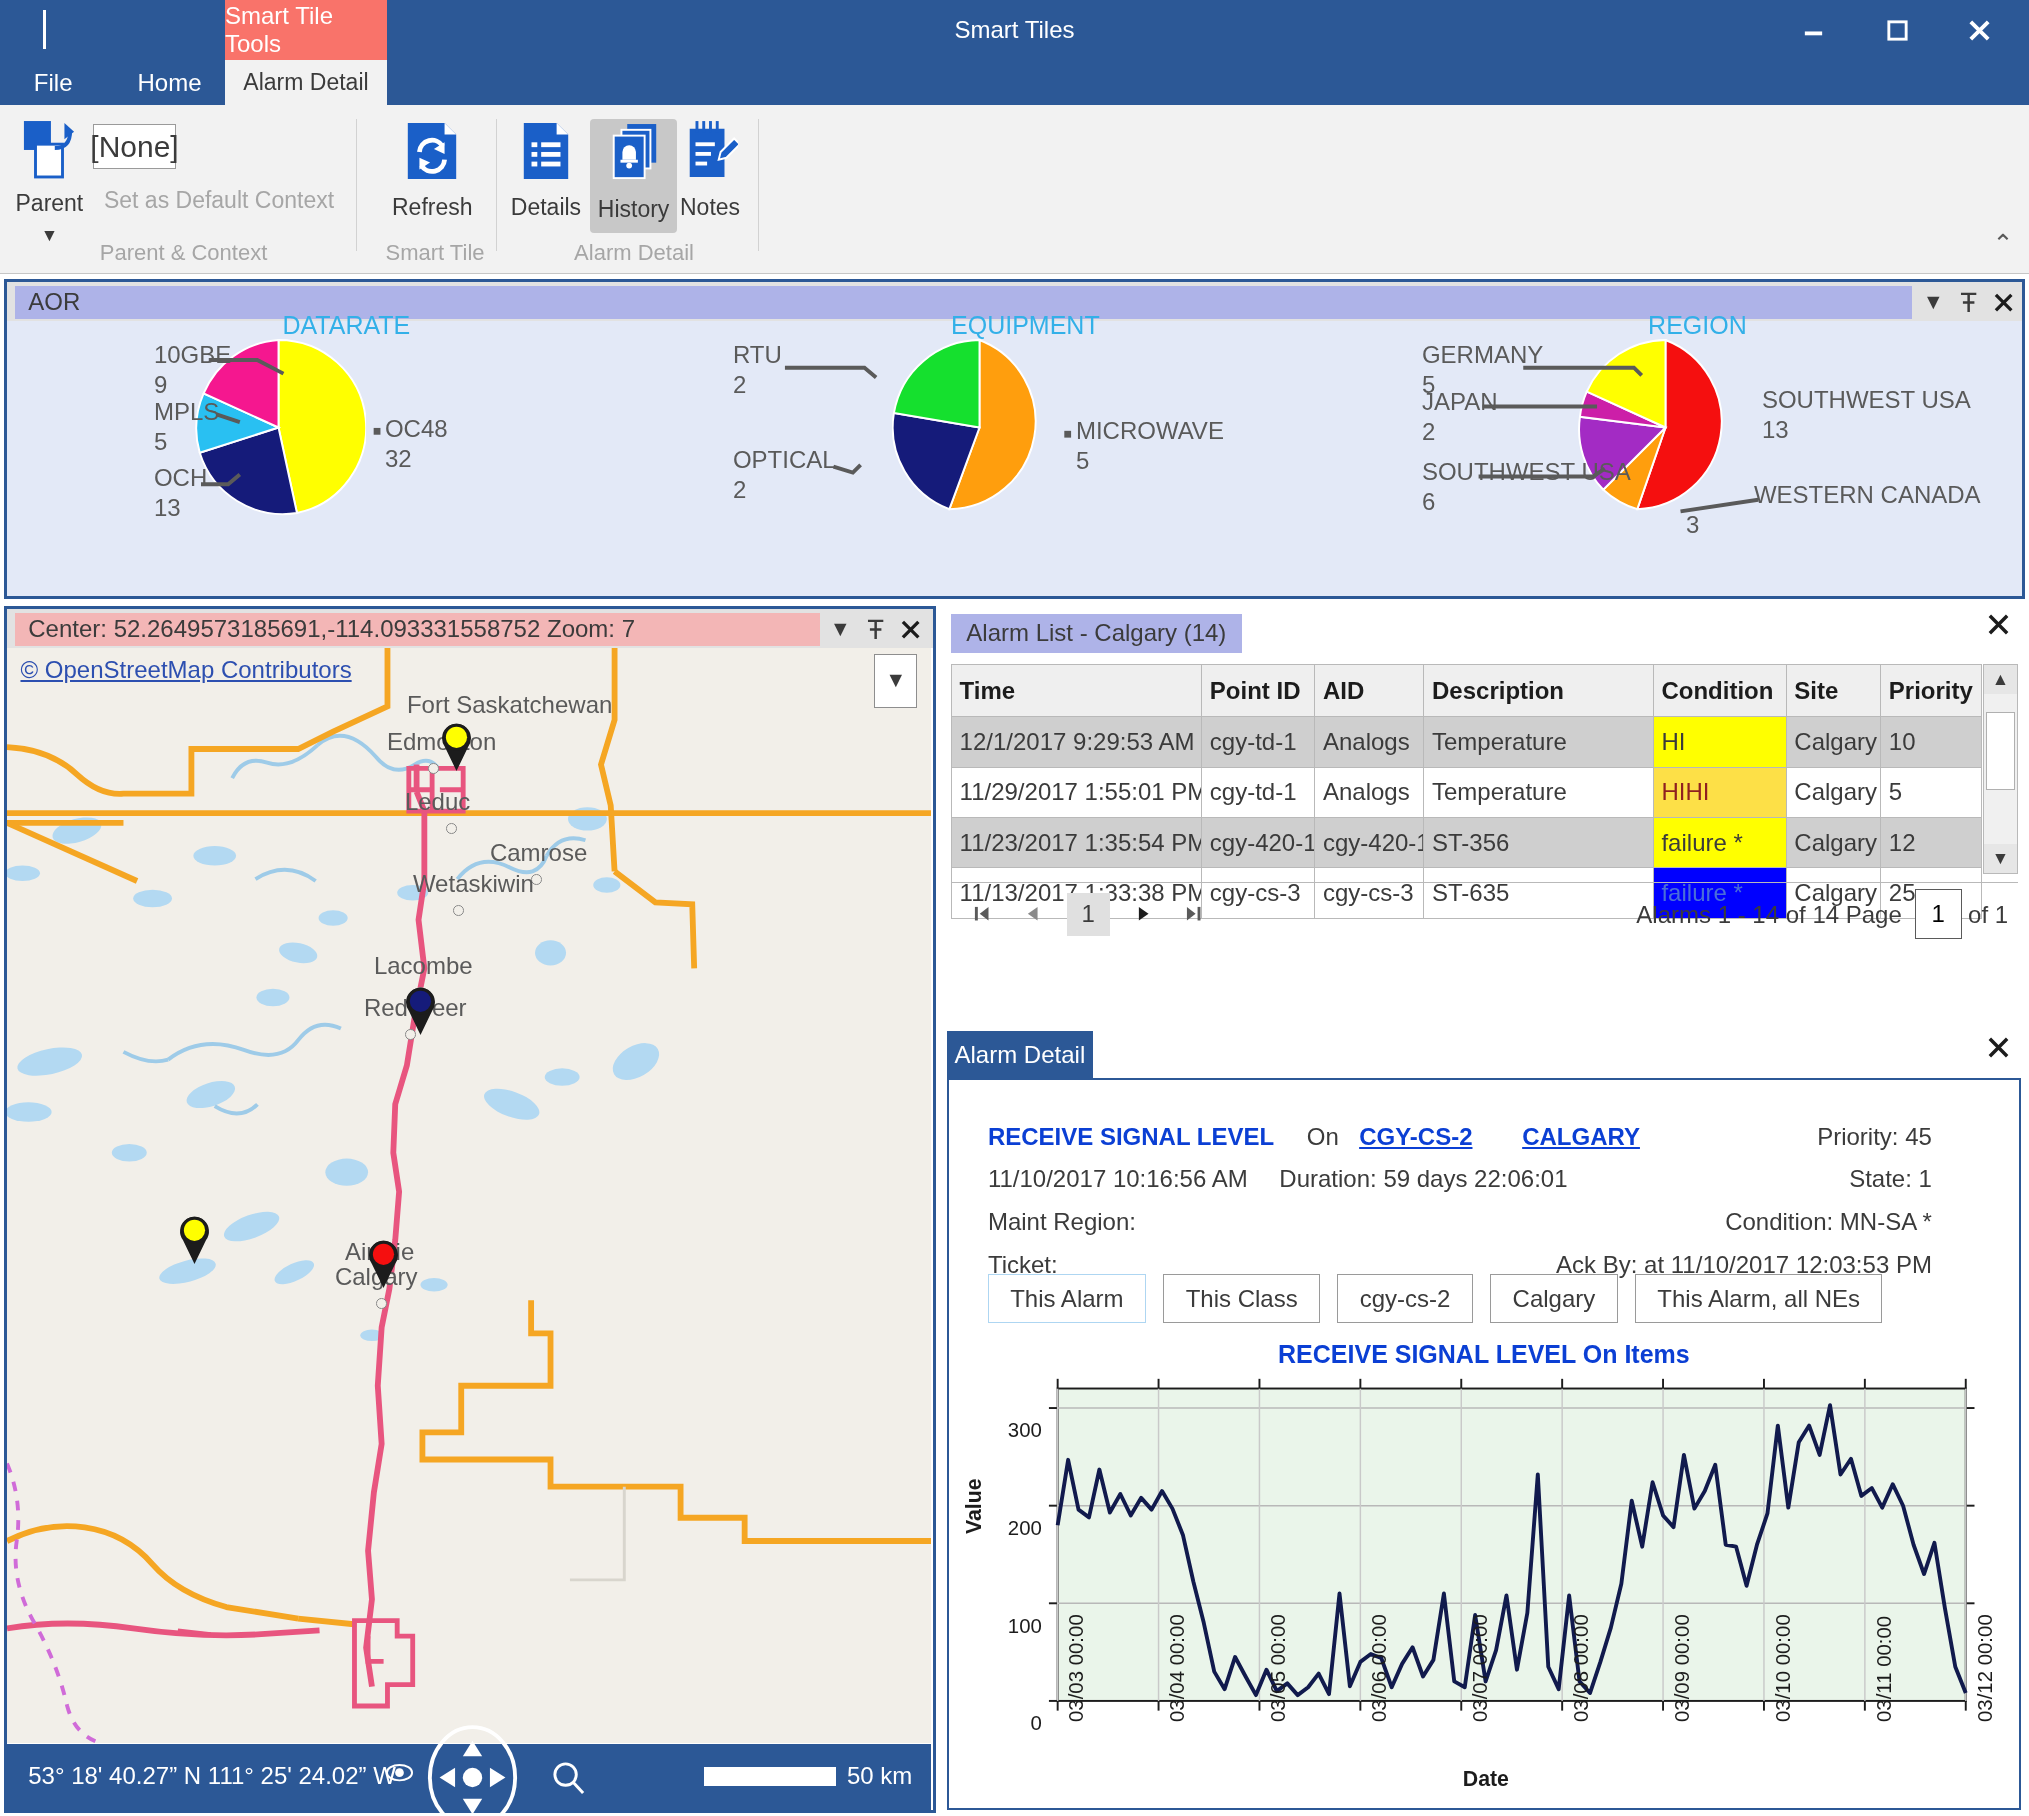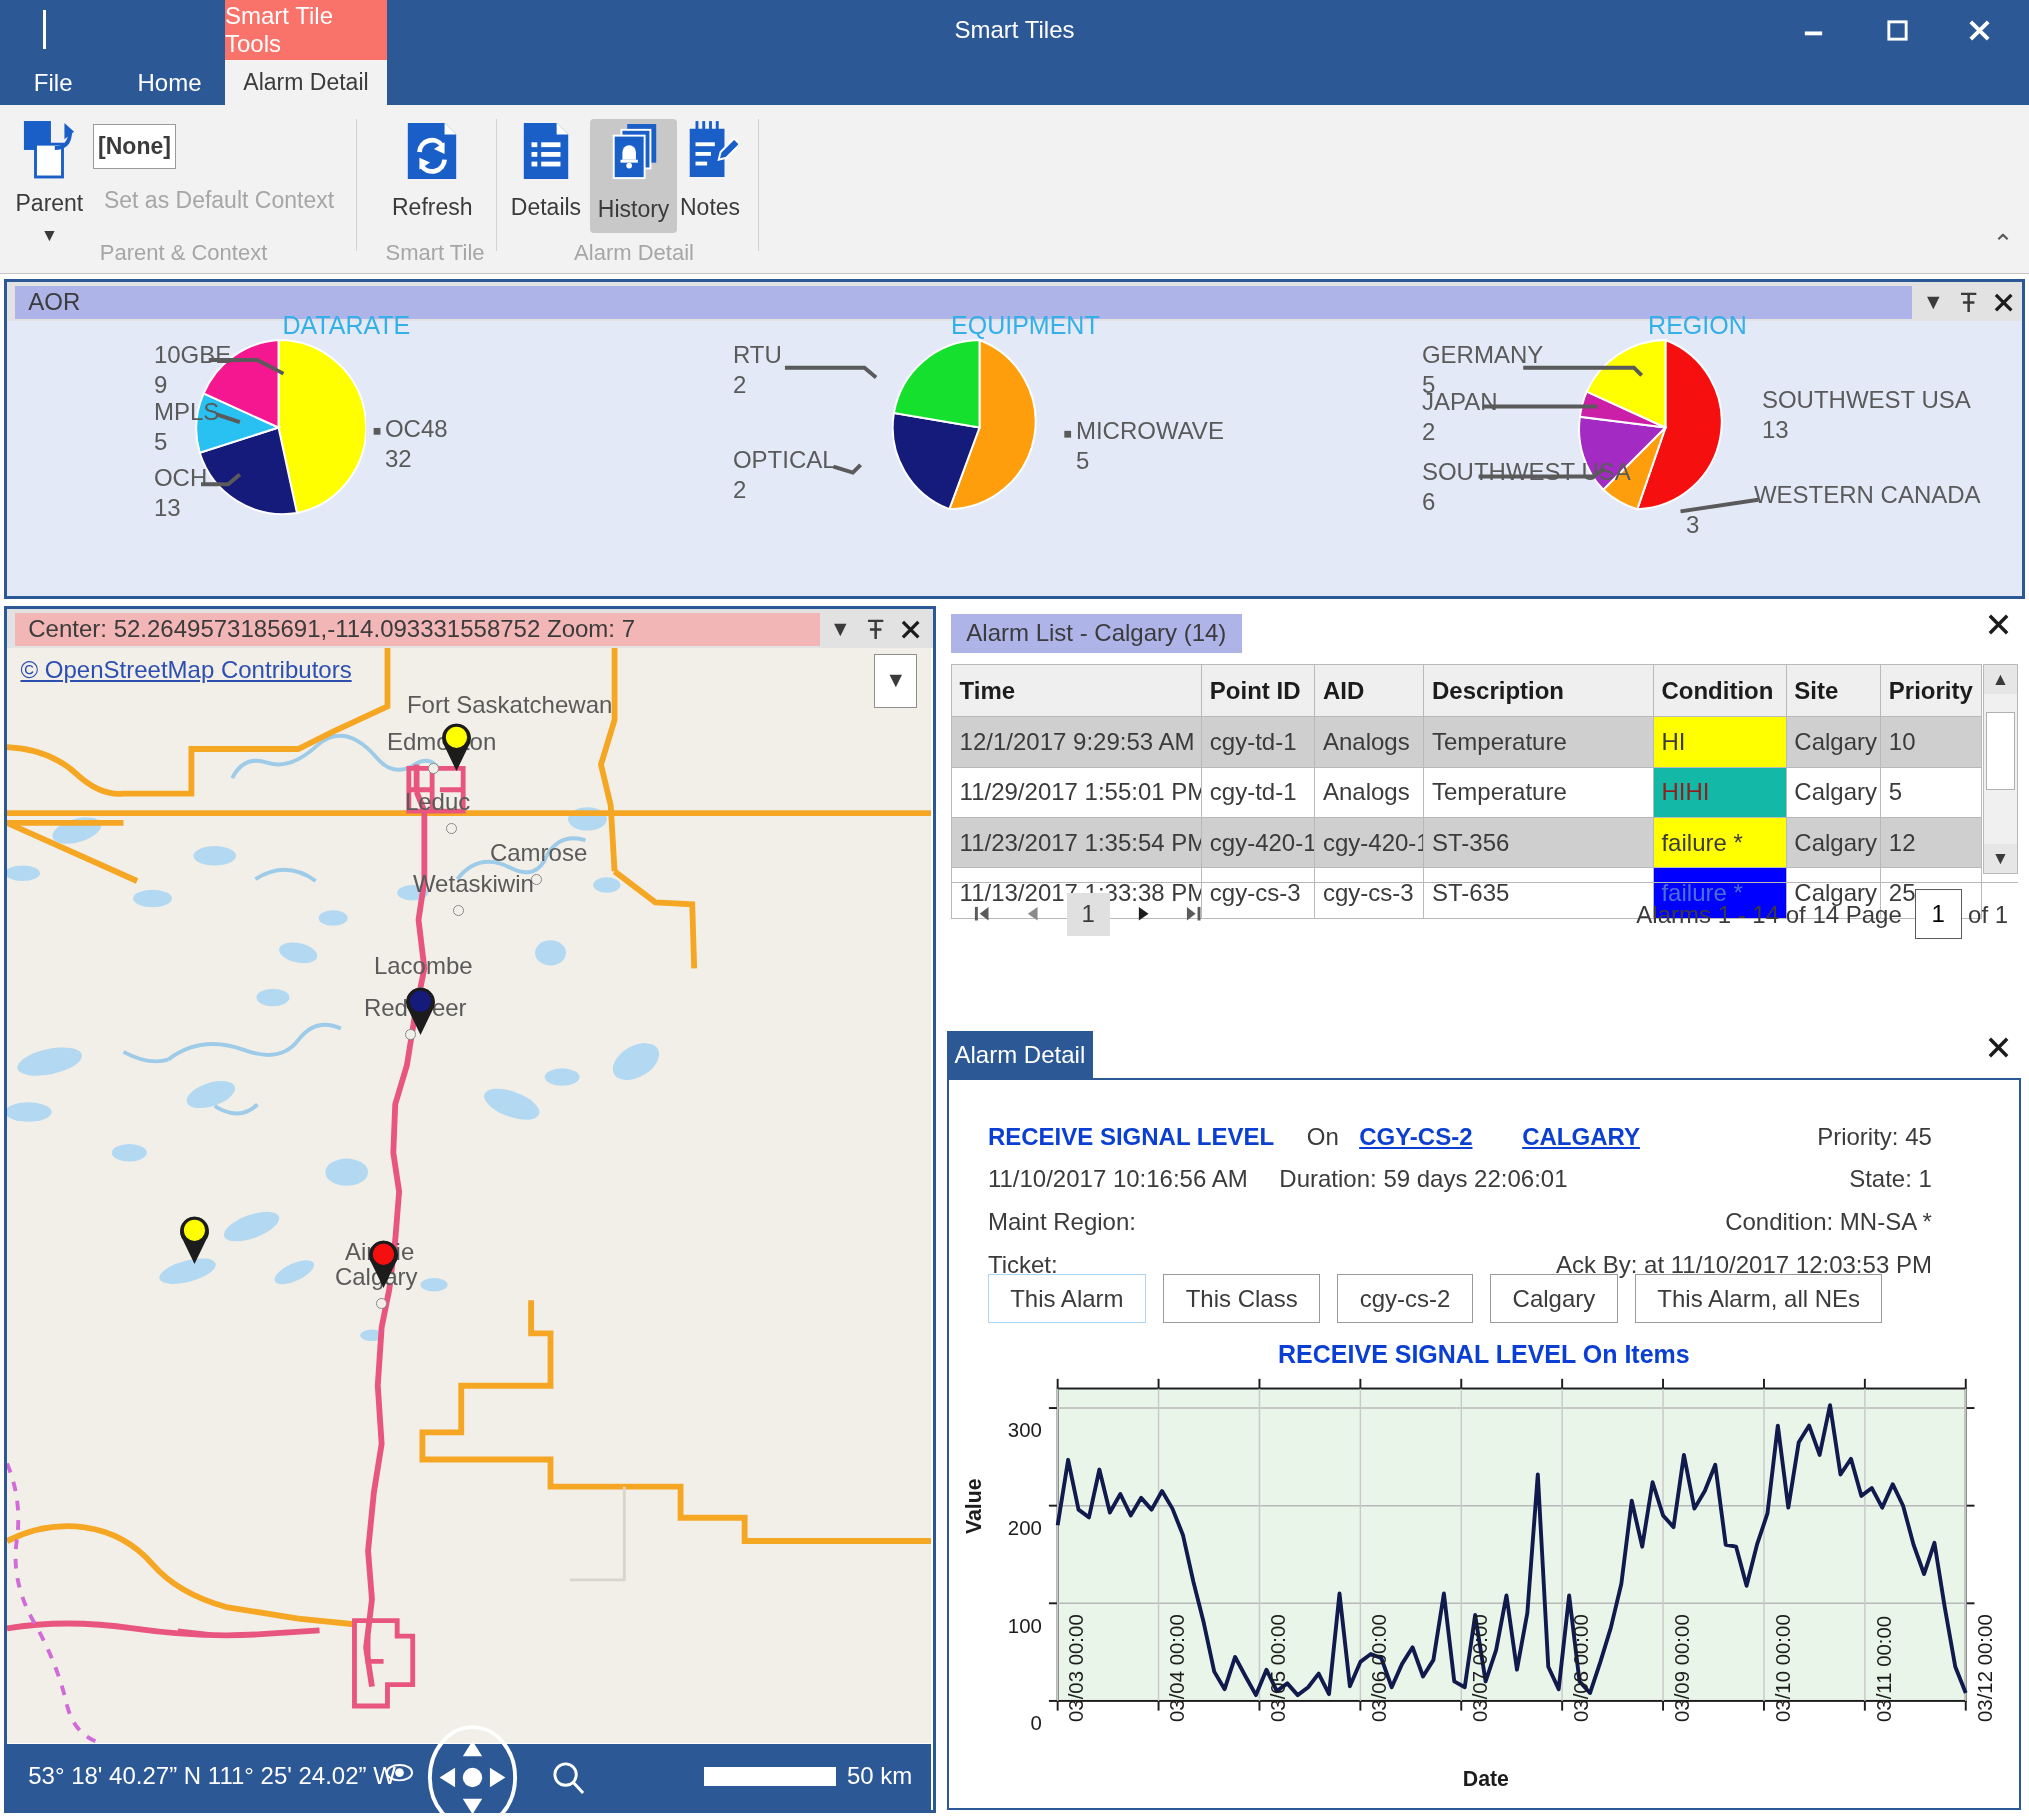--- a/index.html
+++ b/index.html
@@ -75,21 +75,21 @@
   }
   .ritem-label { font-size:23px; color:#3b3b3b; margin-top:5.8px; }
   .ritem-label.dim { color:#a6a6a6; }
   #ritem-history {
     background:#c8c8c8; padding:3.9px 7.8px 9.7px 7.8px; border-radius:4px;
   }
   .ctx-box {
     position:absolute; left:93px; top:19.4px; width:83px; height:45px;
     border:1.9px solid #9a9a9a; background:#ffffff;
     display:flex; align-items:center; justify-content:center;
-    font-size:23px; color:#3b3b3b;font-weight:bold;
+    font-size:30px; color:#3b3b3b;
   }
   .parent-caret { font-size:17.5px; color:#3b3b3b; margin-top:1.9px; }
   .ribbon-collapse {
     position:absolute; right:15.5px; top:124px; font-size:25px; color:#5a5a5a;
   }
 
   
   .panel-aor {
     position:absolute; left:3.9px; top:279px; width:2021px; height:320px;
     border:3.9px solid #2c5896; background:#e3e9f7;
@@ -727,21 +727,21 @@
           </td>
           <td>Calgary</td>
           <td>10</td>
         </tr>
         <tr class="even">
           <td>11/29/2017 1:55:01 PM</td>
           <td>cgy-td-1</td>
           <td>Analogs</td>
           <td>Temperature</td>
           <td class="cond-cell">
-            <span class="cond-chip" style="background: #14b8a6; color: rgb(143, 32, 32);">HIHI</span>
+            <span class="cond-chip" style="background: #fde047; color: rgb(143, 32, 32);">HIHI</span>
           </td>
           <td>Calgary</td>
           <td>5</td>
         </tr>
         <tr class="odd">
           <td>11/23/2017 1:35:54 PM</td>
           <td>cgy-420-1</td>
           <td>cgy-420-1</td>
           <td>ST-356</td>
           <td class="cond-cell">

